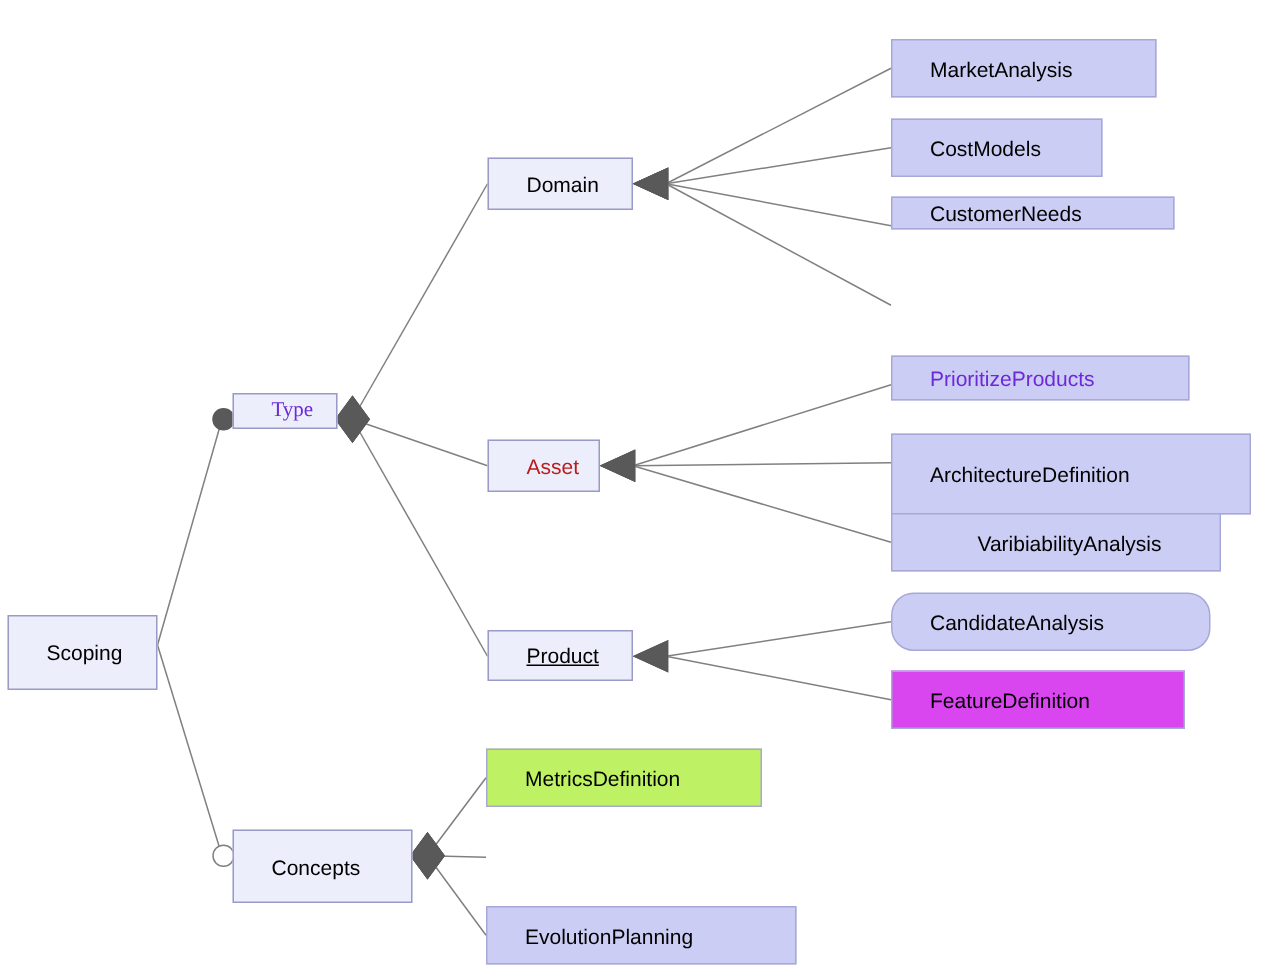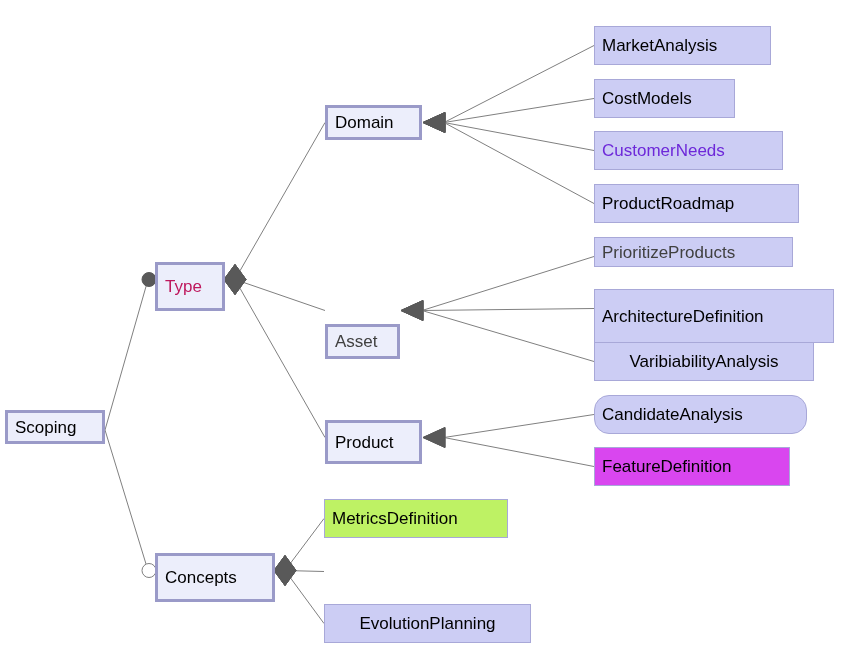--- a/index.html
+++ b/index.html
@@ -1,23 +1,23 @@
 <!DOCTYPE html>
 <html><head>
 <meta charset="utf-8">
 <style>
   html,body{margin:0;padding:0;background:#ffffff;}
   body{width:846px;height:651px;overflow:hidden;font-family:"Liberation Sans",sans-serif;}
   #canvas{position:relative;width:846px;height:651px;background:#ffffff;}
   #edges{position:absolute;left:0;top:0;width:846px;height:651px;}
   .node{position:absolute;box-sizing:border-box;display:flex;align-items:center;
         justify-content:flex-start;white-space:nowrap;color:#000000;
-        font-family:"Liberation Sans",sans-serif;font-size:17px;line-height:1;
-        padding-left:7px;padding-right:7px;}
-  .node.pale{background:#eceefb;border:3px solid #a16207;}
+        font-family:"Liberation Sans",sans-serif;font-size:14px;line-height:1;
+        padding-left:25px;padding-right:7px;}
+  .node.pale{background:#eceefb;border:1px solid #a16207;}
   .node.lav{background:#cccdf4;border:1px solid #a8a8d8;}
 </style>
 </head>
 <body>
 
 <div id="canvas">
   <svg id="edges" viewBox="0 0 846 651" xmlns="http://www.w3.org/2000/svg">
       <line x1="105" y1="430" x2="148" y2="279.5" stroke="#808080" stroke-width="1"></line>
       <circle cx="149" cy="279.5" r="7" fill="#595959" stroke="#595959" stroke-width="1"></circle>
       <line x1="105" y1="430" x2="148" y2="570.5" stroke="#808080" stroke-width="1"></line>
@@ -46,64 +46,61 @@
       <polygon points="423,437.5 445,427.5 445,447.5" fill="#595959" stroke="#595959" stroke-width="1"></polygon>
       <line x1="444" y1="437.5" x2="594" y2="466.5" stroke="#808080" stroke-width="1"></line>
       <polygon points="423,437.5 445,427.5 445,447.5" fill="#595959" stroke="#595959" stroke-width="1"></polygon>
       <line x1="285" y1="570.5" x2="324" y2="518.5" stroke="#808080" stroke-width="1"></line>
       <polygon points="274,570.5 285,555.5 296,570.5 285,585.5" fill="#595959" stroke="#595959" stroke-width="1"></polygon>
       <line x1="285" y1="570.5" x2="324" y2="571.5" stroke="#808080" stroke-width="1"></line>
       <polygon points="274,570.5 285,555.5 296,570.5 285,585.5" fill="#595959" stroke="#595959" stroke-width="1"></polygon>
       <line x1="285" y1="570.5" x2="324" y2="623.5" stroke="#808080" stroke-width="1"></line>
       <polygon points="274,570.5 285,555.5 296,570.5 285,585.5" fill="#595959" stroke="#595959" stroke-width="1"></polygon>
     </svg>
-<div class="node pale" style="left: 5px; top: 410px; width: 100px; height: 34px; background: rgb(236, 238, 251); border-color: rgb(154, 154, 200); color: rgb(0, 0, 0);">
+<div class="node pale" style="left: 5px; top: 410px; width: 100px; height: 50px; background: rgb(236, 238, 251); border-color: rgb(154, 154, 200); color: rgb(0, 0, 0);">
       <span>Scoping</span>
     </div>
-    <div class="node pale" style="left: 155px; top: 262px; width: 70px; height: 49px; background: rgb(236, 238, 251); border-color: rgb(154, 154, 200); color: #be185d;">
+    <div class="node pale" style="left: 155px; top: 262px; width: 70px; height: 24px; background: rgb(236, 238, 251); border-color: rgb(154, 154, 200); color: #6d28d9; font-family: Liberation Serif, serif;">
       <span>Type</span>
     </div>
     <div class="node pale" style="left: 155px; top: 553px; width: 120px; height: 49px; background: rgb(236, 238, 251); border-color: rgb(154, 154, 200); color: rgb(0, 0, 0);">
       <span>Concepts</span>
     </div>
     <div class="node pale" style="left: 325px; top: 105px; width: 97px; height: 35px; background: rgb(236, 238, 251); border-color: rgb(154, 154, 200); color: rgb(0, 0, 0);">
       <span>Domain</span>
     </div>
-    <div class="node pale" style="left: 325px; top: 293px; width: 75px; height: 35px; background: rgb(236, 238, 251); border-color: rgb(154, 154, 200); color: #404040; margin-top: 31px;">
+    <div class="node pale" style="left: 325px; top: 293px; width: 75px; height: 35px; background: rgb(236, 238, 251); border-color: rgb(154, 154, 200); color: #b91c1c;">
       <span>Asset</span>
     </div>
-    <div class="node pale" style="left: 325px; top: 420px; width: 97px; height: 44px; background: rgb(236, 238, 251); border-color: rgb(154, 154, 200); color: rgb(0, 0, 0);">
+    <div class="node pale" style="left: 325px; top: 420px; width: 97px; height: 34px; background: rgb(236, 238, 251); border-color: rgb(154, 154, 200); color: rgb(0, 0, 0); text-decoration: underline;">
       <span>Product</span>
     </div>
     <div class="node lav" style="left: 594px; top: 26px; width: 177px; height: 39px; background: rgb(204, 205, 244); border-color: rgb(168, 168, 216); color: rgb(0, 0, 0);">
       <span>MarketAnalysis</span>
     </div>
     <div class="node lav" style="left: 594px; top: 79px; width: 141px; height: 39px; background: rgb(204, 205, 244); border-color: rgb(168, 168, 216); color: rgb(0, 0, 0);">
       <span>CostModels</span>
     </div>
-    <div class="node lav" style="left: 594px; top: 131px; width: 189px; height: 39px; background: rgb(204, 205, 244); border-color: rgb(168, 168, 216); color: #6d28d9;">
+    <div class="node lav" style="left: 594px; top: 131px; width: 189px; height: 22px; background: rgb(204, 205, 244); border-color: rgb(168, 168, 216); color: #000000;">
       <span>CustomerNeeds</span>
     </div>
-    <div class="node lav" style="left: 594px; top: 184px; width: 205px; height: 39px; background: rgb(204, 205, 244); border-color: rgb(168, 168, 216); color: rgb(0, 0, 0);">
-      <span>ProductRoadmap</span>
-    </div>
-    <div class="node lav" style="left: 594px; top: 237px; width: 199px; height: 30px; background: rgb(204, 205, 244); border-color: rgb(168, 168, 216); color: #404040;">
+    <div class="node lav" style="left: 594px; top: 237px; width: 199px; height: 30px; background: rgb(204, 205, 244); border-color: rgb(168, 168, 216); color: #6d28d9;">
       <span>PrioritizeProducts</span>
     </div>
     <div class="node lav" style="left: 594px; top: 289px; width: 240px; height: 54px; background: rgb(204, 205, 244); border-color: rgb(168, 168, 216); color: rgb(0, 0, 0);">
       <span>ArchitectureDefinition</span>
     </div>
     <div class="node lav" style="left: 594px; top: 342px; width: 220px; height: 39px; background: rgb(204, 205, 244); border-color: rgb(168, 168, 216); color: rgb(0, 0, 0); justify-content: center;">
       <span>VaribiabilityAnalysis</span>
     </div>
     <div class="node lav" style="left: 594px; top: 395px; width: 213px; height: 39px; background: rgb(204, 205, 244); border-color: rgb(168, 168, 216); color: rgb(0, 0, 0); border-radius: 15px;">
       <span>CandidateAnalysis</span>
     </div>
     <div class="node lav" style="left: 594px; top: 447px; width: 196px; height: 39px; background: #d946ef; border-color: rgb(168, 168, 216); color: rgb(0, 0, 0);">
       <span>FeatureDefinition</span>
     </div>
     <div class="node lav" style="left: 324px; top: 499px; width: 184px; height: 39px; background: #bef264; border-color: rgb(168, 168, 216); color: rgb(0, 0, 0);">
       <span>MetricsDefinition</span>
     </div>
-    <div class="node lav" style="left: 324px; top: 604px; width: 207px; height: 39px; background: rgb(204, 205, 244); border-color: rgb(168, 168, 216); color: rgb(0, 0, 0); justify-content: center;">
+    <div class="node lav" style="left: 324px; top: 604px; width: 207px; height: 39px; background: rgb(204, 205, 244); border-color: rgb(168, 168, 216); color: rgb(0, 0, 0);">
       <span>EvolutionPlanning</span>
     </div>
   </div>
 
 </body></html>

